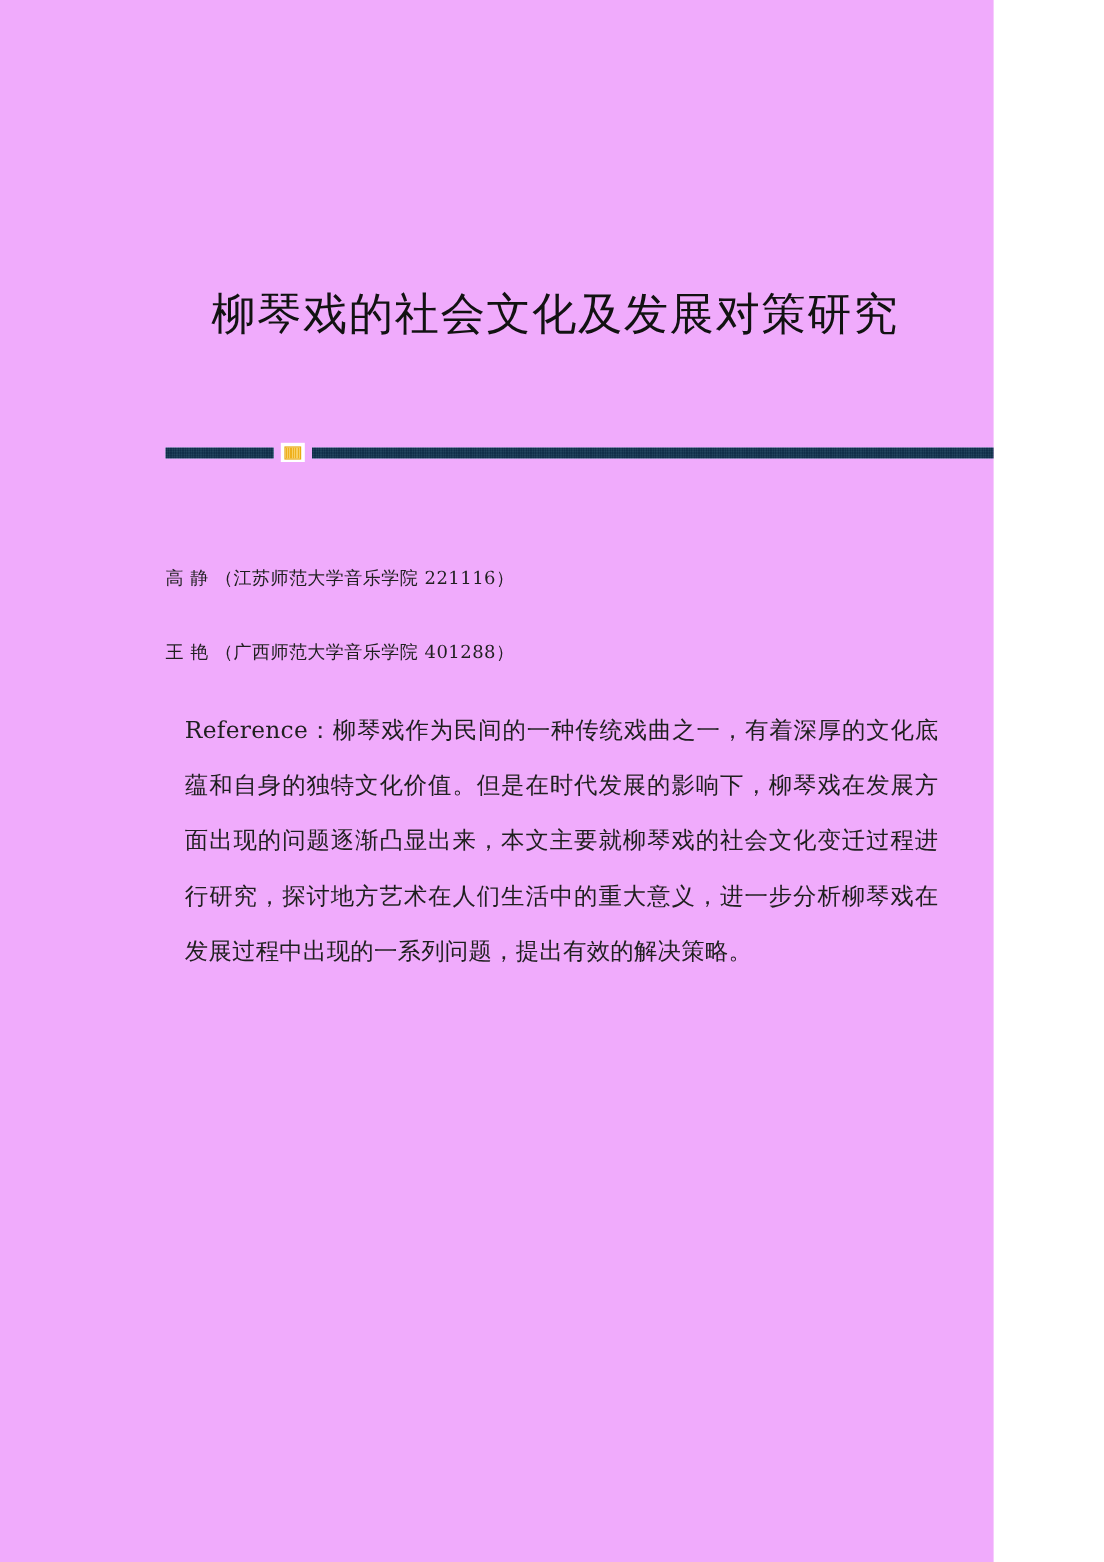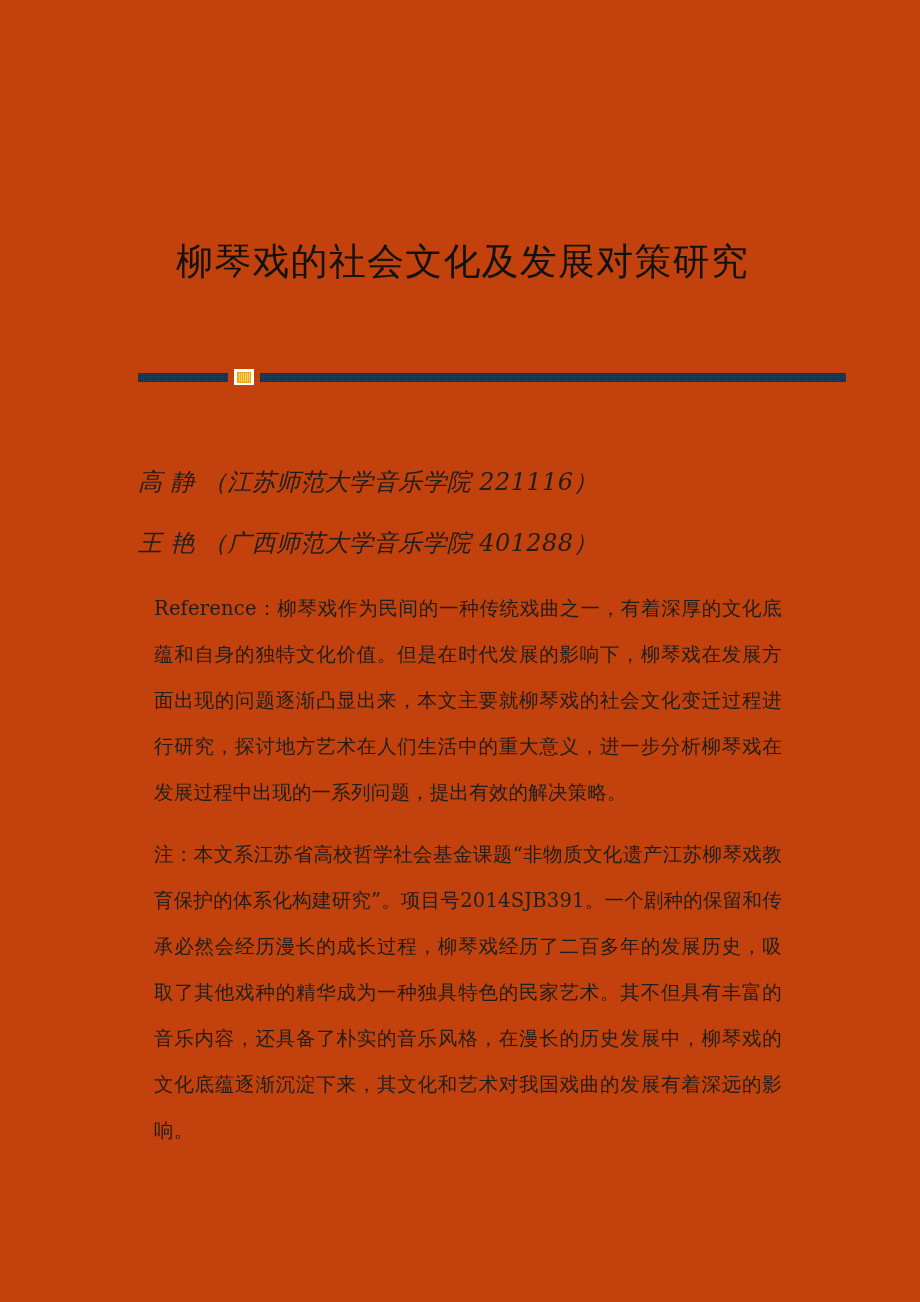--- a/index.html
+++ b/index.html
@@ -10,23 +10,23 @@
   }
 
   body {
     font-family: "DejaVu Serif", "Liberation Serif", serif;
     color: #1a1a1a;
     -webkit-font-smoothing: antialiased;
   }
 
   .page {
     position: relative;
-    width: 920px;
+    width: 828px;
     height: 1302px;
-    background: #c2410c;
+    background: #f0abfc;
     overflow: hidden;
     box-sizing: border-box;
   }
 
   
   .doc-title {
     position: absolute;
     left: 176px;
     top: 214px;
     width: 700px;
@@ -100,26 +100,25 @@
   
   .content {
     position: absolute;
     left: 138px;
     top: 452px;
     width: 660px;
   }
 
   .author-line {
     font-family: "DejaVu Serif", "Liberation Serif", serif;
-    font-size: 24px;
+    font-size: 15px;
     line-height: 61px;
     color: #1f1f1f;
     letter-spacing: 0.4px;
     white-space: nowrap;
-    font-style: italic;
   }
 
   .para {
     font-family: "DejaVu Serif", "Liberation Serif", serif;
     font-size: 19.5px;
     line-height: 46px;
     color: #1f1f1f;
     text-align: justify;
     text-justify: inter-character;
     letter-spacing: 0.2px;
@@ -156,17 +155,16 @@
 
   <div class="content">
 
     <div class="author-line">高  静  （江苏师范大学音乐学院  221116）</div>
 
     <div class="author-line">王  艳  （广西师范大学音乐学院  401288）</div>
 
     <p class="para abstract">Reference：柳琴戏作为民间的一种传统戏曲之一，有着深厚的文化底蕴和自身的独特文化价值。但是在时代发展的影响下，柳琴戏在发展方面出现的问题逐渐凸显出来，本文主要就柳琴戏的社会文化变迁过程进行研究，探讨地方艺术在人们生活中的重大意义，进一步分析柳琴戏在发展过程中出现的一系列问题，提出有效的解决策略。</p>
 
 
-    <p class="para note">注：本文系江苏省高校哲学社会基金课题“非物质文化遗产江苏柳琴戏教育保护的体系化构建研究”。项目号2014SJB391。一个剧种的保留和传承必然会经历漫长的成长过程，柳琴戏经历了二百多年的发展历史，吸取了其他戏种的精华成为一种独具特色的民家艺术。其不但具有丰富的音乐内容，还具备了朴实的音乐风格，在漫长的历史发展中，柳琴戏的文化底蕴逐渐沉淀下来，其文化和艺术对我国戏曲的发展有着深远的影响。</p>
 
   </div>
 
 </div>
 
 </body></html>

